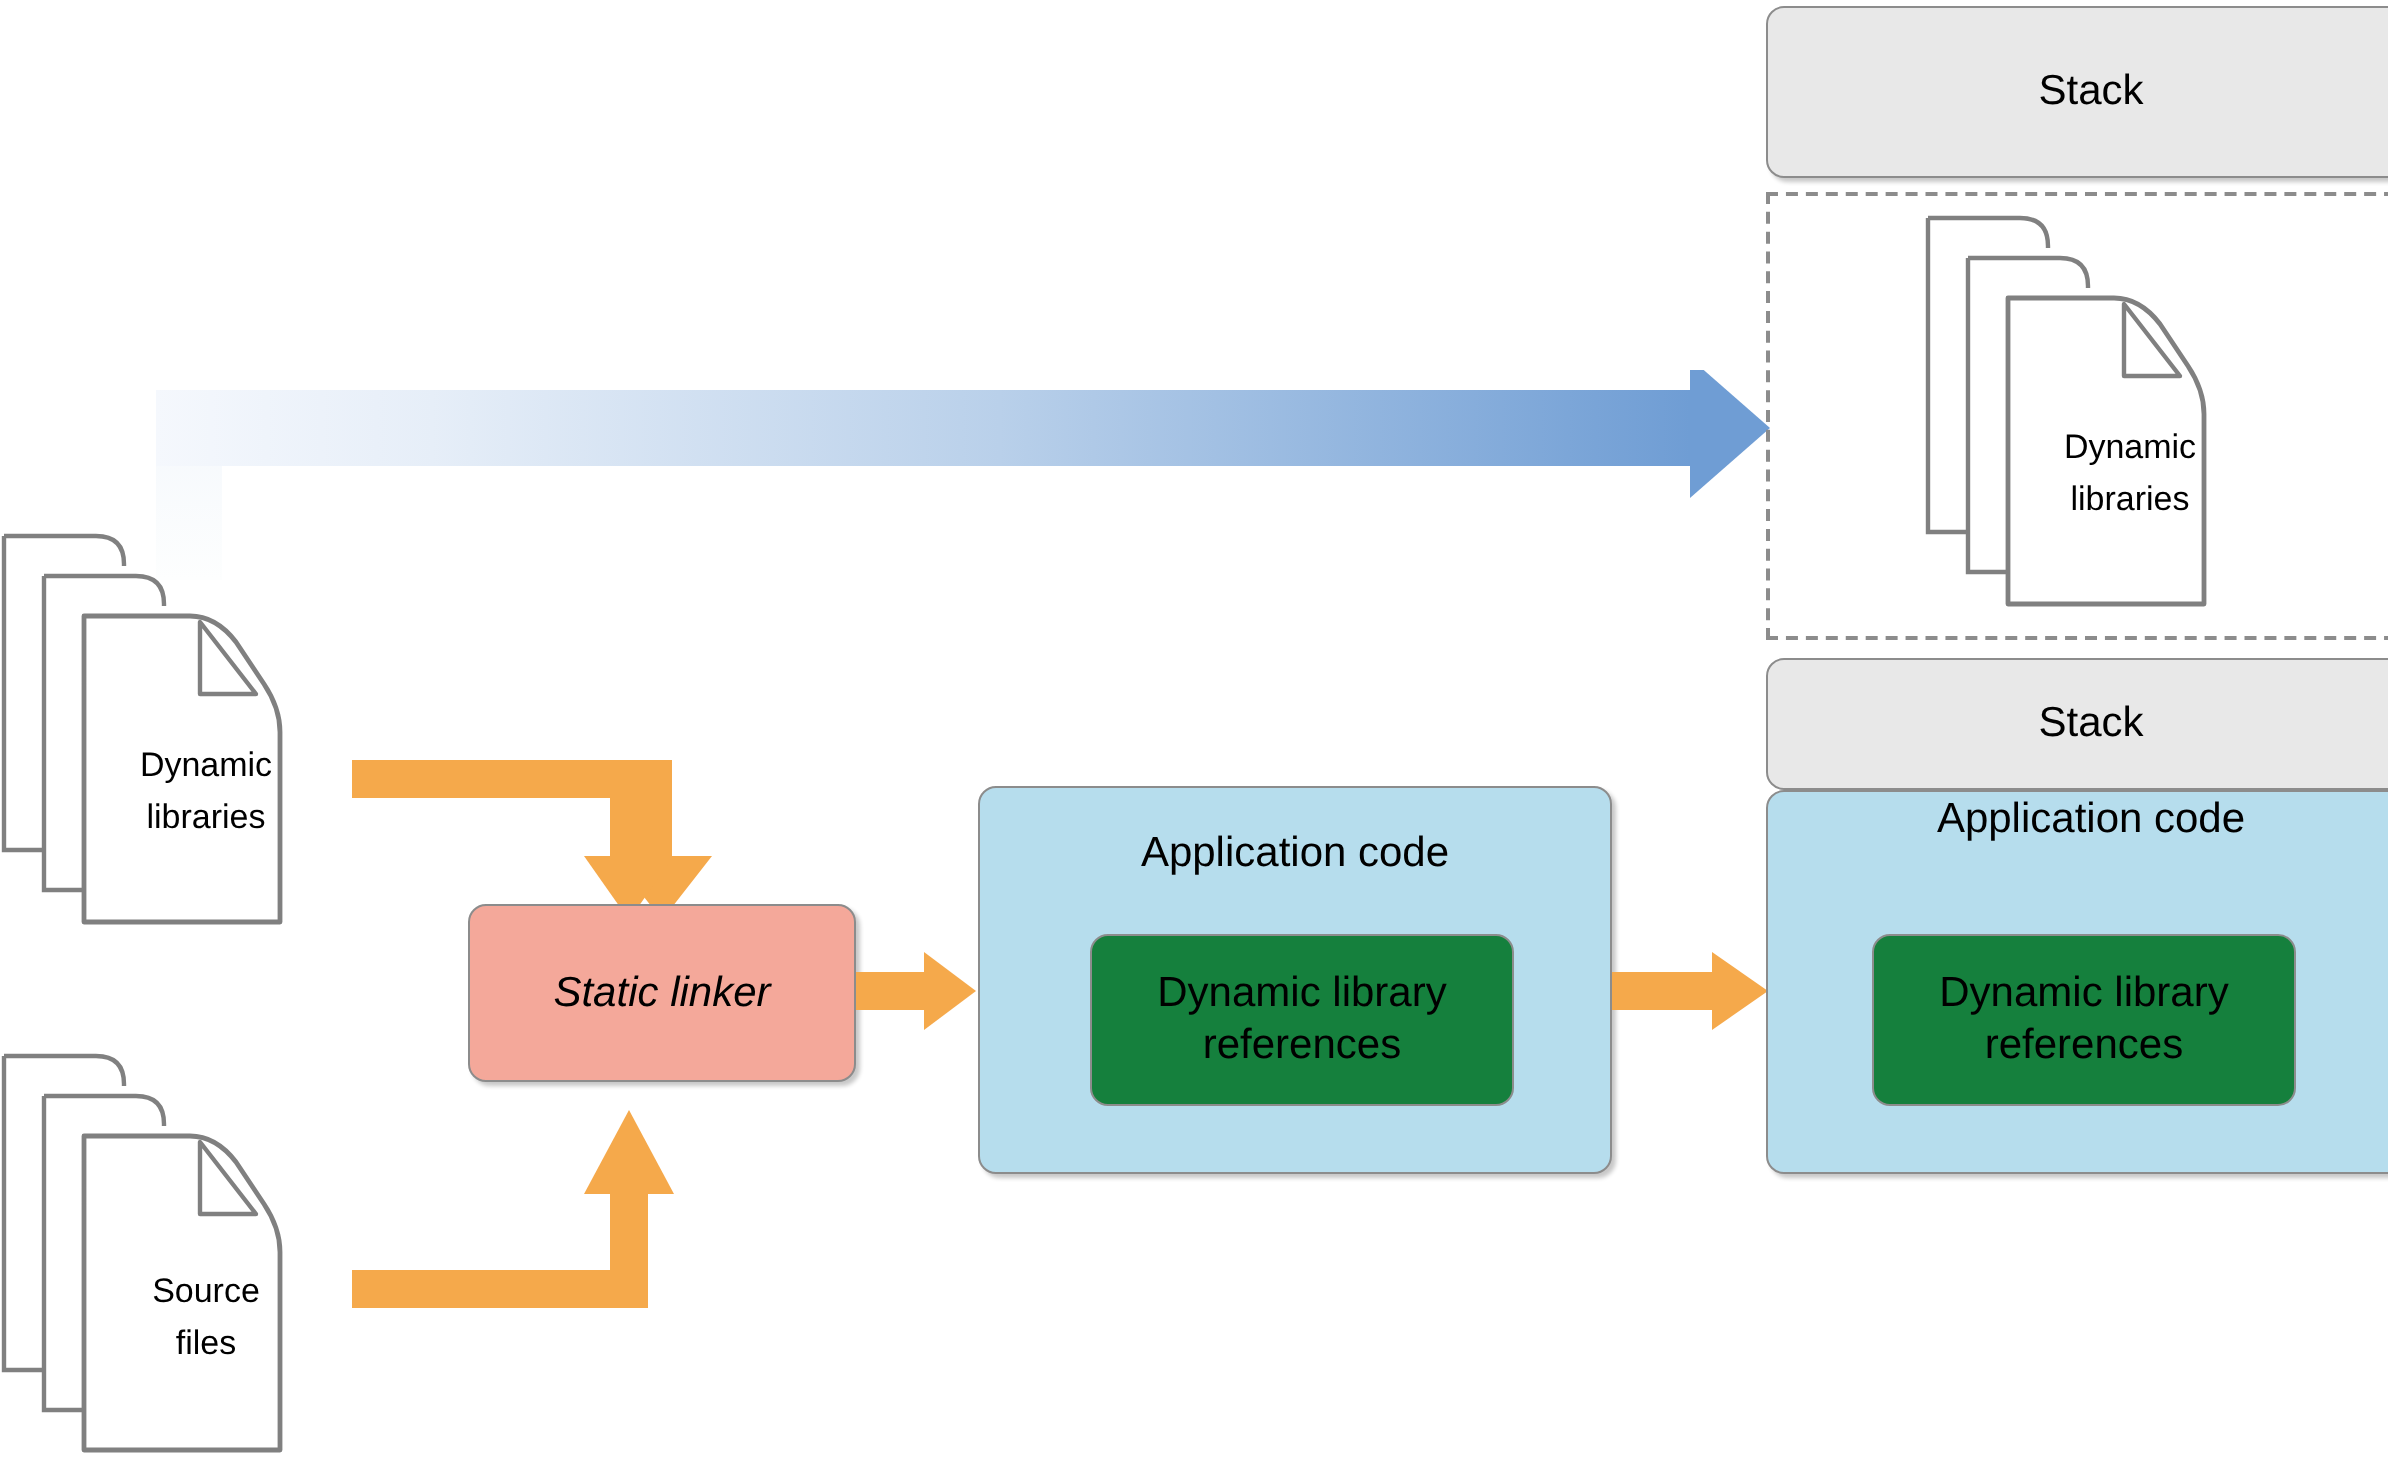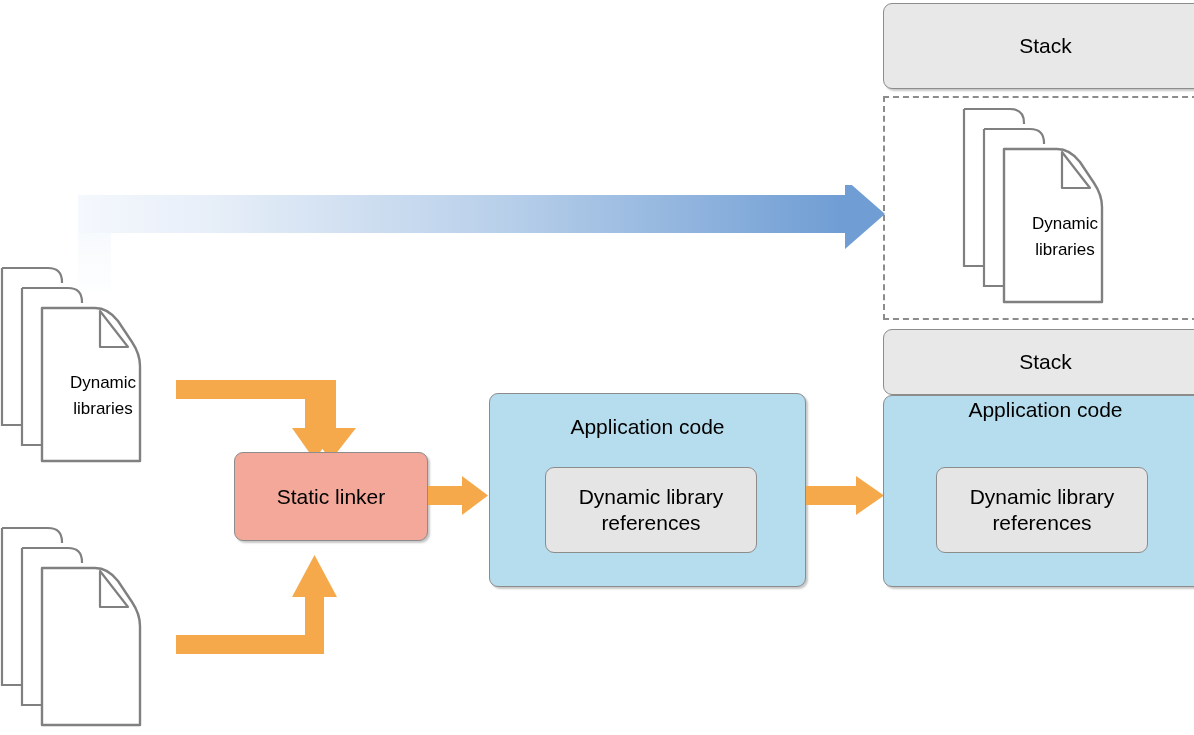--- a/index.html
+++ b/index.html
@@ -48,22 +48,22 @@
   .box-title {
     font-size: 21px;
     line-height: 26px;
     text-align: center;
     color: #000;
   }
 
   .stack-box   { background: #e8e8e8; }
   .heap-box    { background: #e8e8e8; }
   .blue-box    { background: #b6dded; }
-  .salmon-box  { background: #f4a89a; }
-  .inner-gray  { background: #e5e5e5; border: 1.5px solid #8c8c8c; border-radius: 9px; }
+  .salmon-box  { background: #f4a89a; font-style: italic; }
+  .inner-gray  { background: #15803d; border: 1.5px solid #8c8c8c; border-radius: 9px; }
 
   .dashed-box {
     position: absolute;
     box-sizing: border-box;
     border: 2px dashed #8c8c8c;
     background: transparent;
   }
 
   
   .arrow-svg { position: absolute; display: block; }
@@ -117,20 +117,22 @@
 
   <div class="doc-stack" style="left:0px; top:525px; width:180px; height:210px;">
     <svg width="180" height="210" viewBox="0 0 180 210">
       <path d="M2,3 L48,3 Q62,3 62,17 L62,18" fill="none" stroke="#808080" stroke-width="2.2"></path>
       <path d="M2,3 L2,160 L22,160" fill="none" stroke="#808080" stroke-width="2.2"></path>
       <path d="M22,23 L68,23 Q82,23 82,37 L82,38" fill="none" stroke="#808080" stroke-width="2.2"></path>
       <path d="M22,23 L22,180 L42,180" fill="none" stroke="#808080" stroke-width="2.2"></path>
       <path d="M42,43 L95,43 Q108,43 118,56 L132,77 Q140,89 140,101 L140,200 L42,200 Z" fill="#ffffff" stroke="#808080" stroke-width="2.4" stroke-linejoin="round"></path>
       <path d="M100,46 L100,82 L128,82 Z" fill="#ffffff" stroke="#808080" stroke-width="2.2" stroke-linejoin="round"></path>
     </svg>
+    <div class="doc-label" style="top:108px; left:42px; width:98px;">Source
+files</div>
   </div>
 
   <svg class="arrow-svg" style="left:176px; top:372px; width:180px; height:95px;" width="180" height="95">
     <polygon points="0,8 160,8 160,0 160,8 160,56 180,56 155,88 130,56 148,56 148,26 0,26" fill="#f5a94b"></polygon>
     <rect x="0" y="8" width="148" height="19" fill="#f5a94b"></rect>
     <rect x="129" y="8" width="19" height="52" fill="#f5a94b"></rect>
     <polygon points="116,56 161,56 138.5,88" fill="#f5a94b"></polygon>
   </svg>
 
   <svg class="arrow-svg" style="left:176px; top:545px; width:180px; height:115px;" width="180" height="115">

